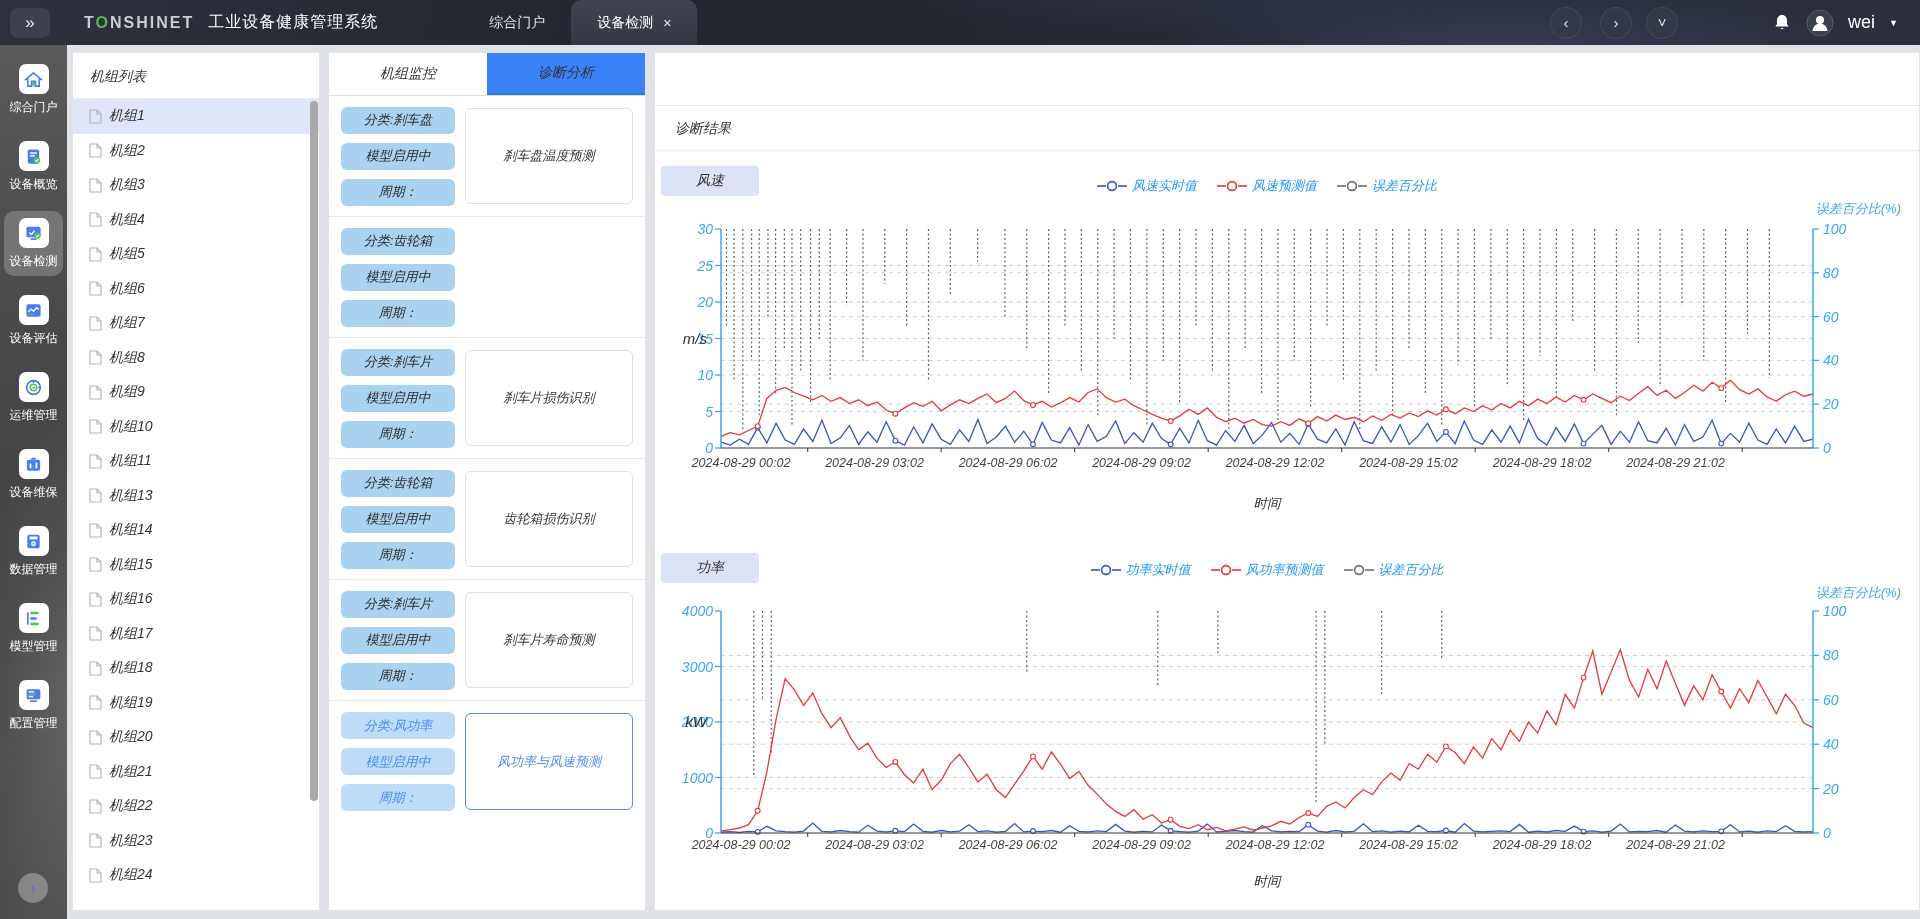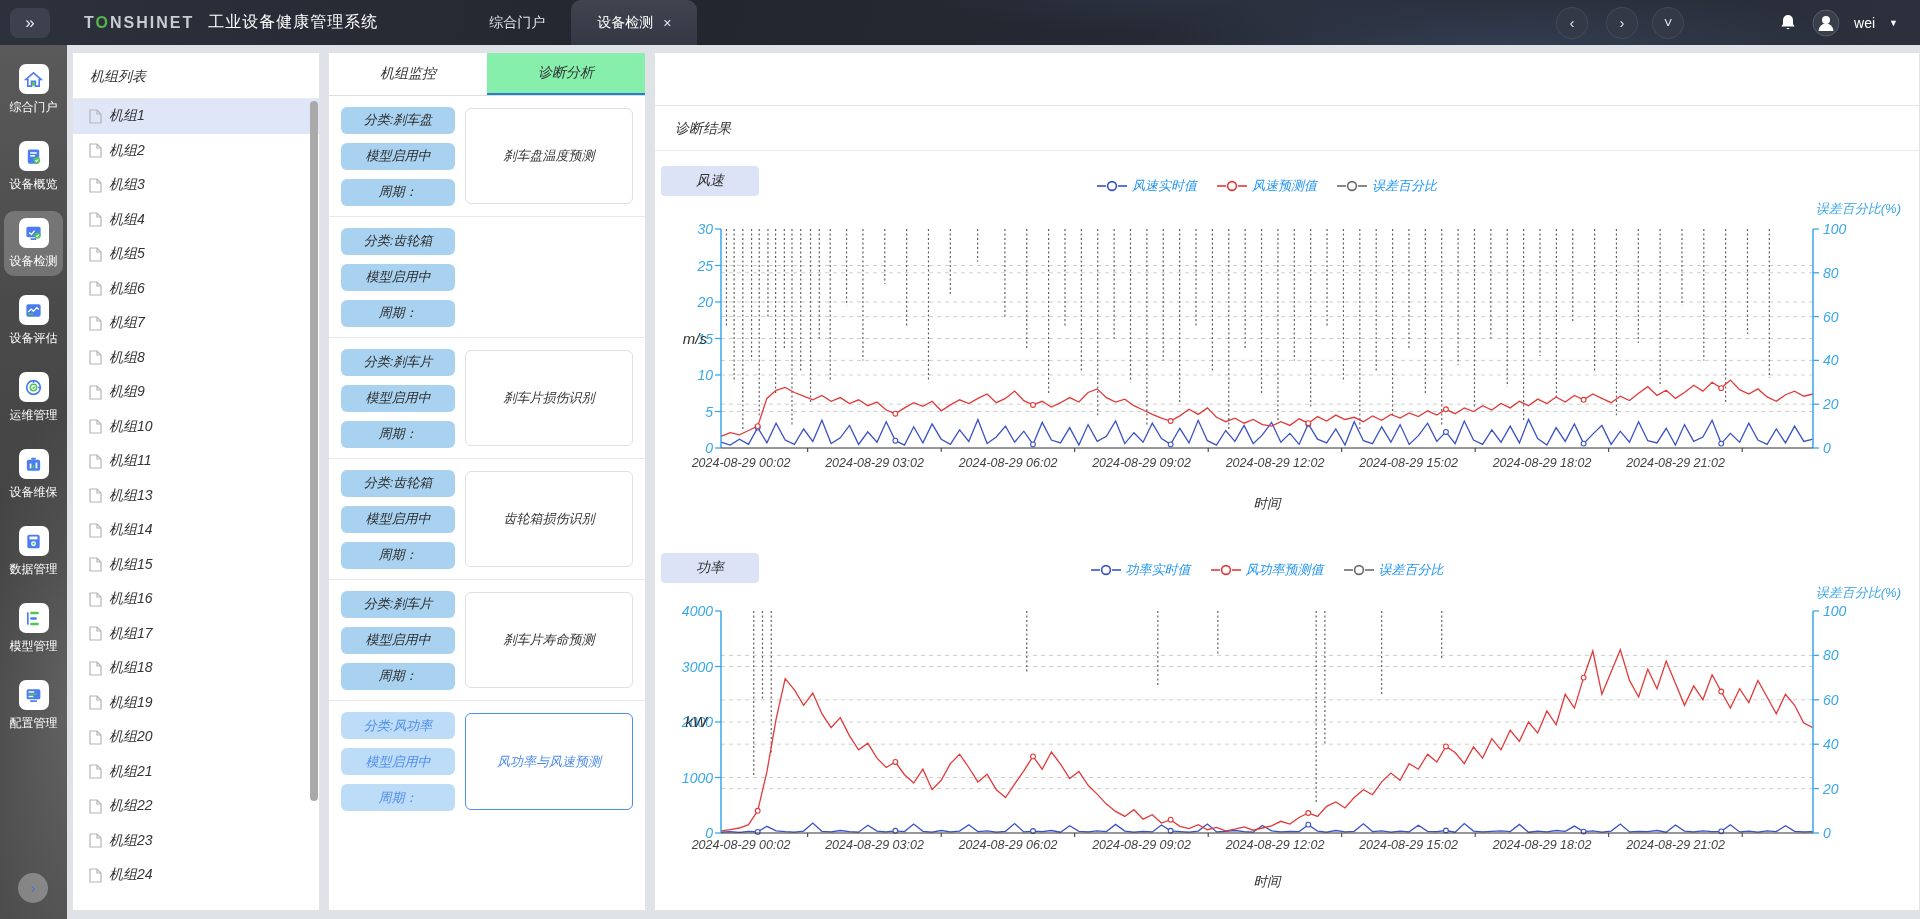--- a/index.html
+++ b/index.html
@@ -20,21 +20,21 @@
   .logo i { font-style:normal; color:#57b44d; }
   .app-title { margin-left:14px; color:#fff; font-size:16px; letter-spacing:1px; z-index:2;}
   .hdr-tabs { display:flex; align-items:flex-end; height:45px; margin-left:85px; z-index:2;}
   .hdr-tab { color:#e3e5ea; font-size:14px; padding:0 26px; height:45px; display:flex; align-items:center; cursor:pointer;}
   .hdr-tab.active { background:linear-gradient(180deg,#40444f,#343845); border-radius:10px 10px 0 0; color:#fff;}
   .hdr-tab .close { margin-left:10px; font-size:14px; color:#e8e8e8;}
   .hdr-right { margin-left:auto; display:flex; align-items:center; gap:14px; margin-right:22px; z-index:2;}
   .circ-btn { width:32px; height:32px; border-radius:50%; background:#343947; border:1px solid rgba(255,255,255,.08);
     color:#dfe3ea; font-size:15px; display:flex; align-items:center; justify-content:center; cursor:pointer;}
   .circ-btn.nav-left{margin-right:4px;} .gap{width:66px;}
-  .user-name { color:#fff; font-size:14px; }
+  .user-name { color:#fff; font-size:18px; }
   .caret { color:#fff; font-size:9px; }
 
   
   aside { position:absolute; left:0; top:45px; width:67px; height:874px;
     background:linear-gradient(180deg,#5a5a5a 0%,#4a4a4a 30%,#424242 60%,#4d4d4d 100%); overflow:hidden;}
   aside::after{content:"";position:absolute;inset:0;pointer-events:none;
     background:radial-gradient(ellipse 160px 420px at 120% 75%,rgba(255,255,255,.16),transparent 70%);}
   .side-item { width:59px; margin:12px auto 0 auto; padding:7px 0 6px 0; border-radius:10px;
     display:flex; flex-direction:column; align-items:center; cursor:pointer; position:relative; z-index:2;}
   .side-item.active { background:rgba(255,255,255,.22); }
@@ -52,21 +52,21 @@
   .m-list { position:relative; }
   .m-row { height:34.5px; display:flex; align-items:center; padding-left:16px; font-size:14px; color:#333; cursor:pointer;}
   .m-row.selected { background:#dfe6f8; }
   .m-row svg { margin-right:7px; flex:none;}
   .m-scroll { position:absolute; right:1px; top:48px; width:8px; height:700px; border-radius:4px; background:#a9a9a9;}
 
   
   .models { left:328px; width:318px; }
   .mp-tabs { display:flex; height:43px; border-bottom:1px solid #ddd;}
   .mp-tab { flex:1; display:flex; align-items:center; justify-content:center; font-size:14px; color:#333; cursor:pointer;}
-  .mp-tab.active { background:#86efac; border-bottom:2px solid #2a7dce;}
+  .mp-tab.active { background:#3b82f6; border-bottom:2px solid #2a7dce;}
   .card { height:121px; display:flex; border-bottom:1px solid #e9e9e9; padding:8px 10px 8px 12px;}
   .card:last-child{border-bottom:none;}
   .pills { width:114px; display:flex; flex-direction:column; justify-content:center; gap:9px;}
   .pill { height:27px; border-radius:6px; background:#a9d2f0; color:#2b2b2b; font-size:13px;
     display:flex; align-items:center; justify-content:center; white-space:nowrap;}
   .card-box { flex:1; margin:4px 2px 4px 10px; border:1px solid #e0e0e0; border-radius:6px;
     display:flex; align-items:center; justify-content:center; font-size:13px; color:#333; text-align:center; cursor:pointer;}
   .card.selected .pill { background:#bcdcf7; color:#4e8cf0;}
   .card.selected .card-box { border:1px solid #4e8cf0; color:#4e8cf0;text-align:center;}
 

